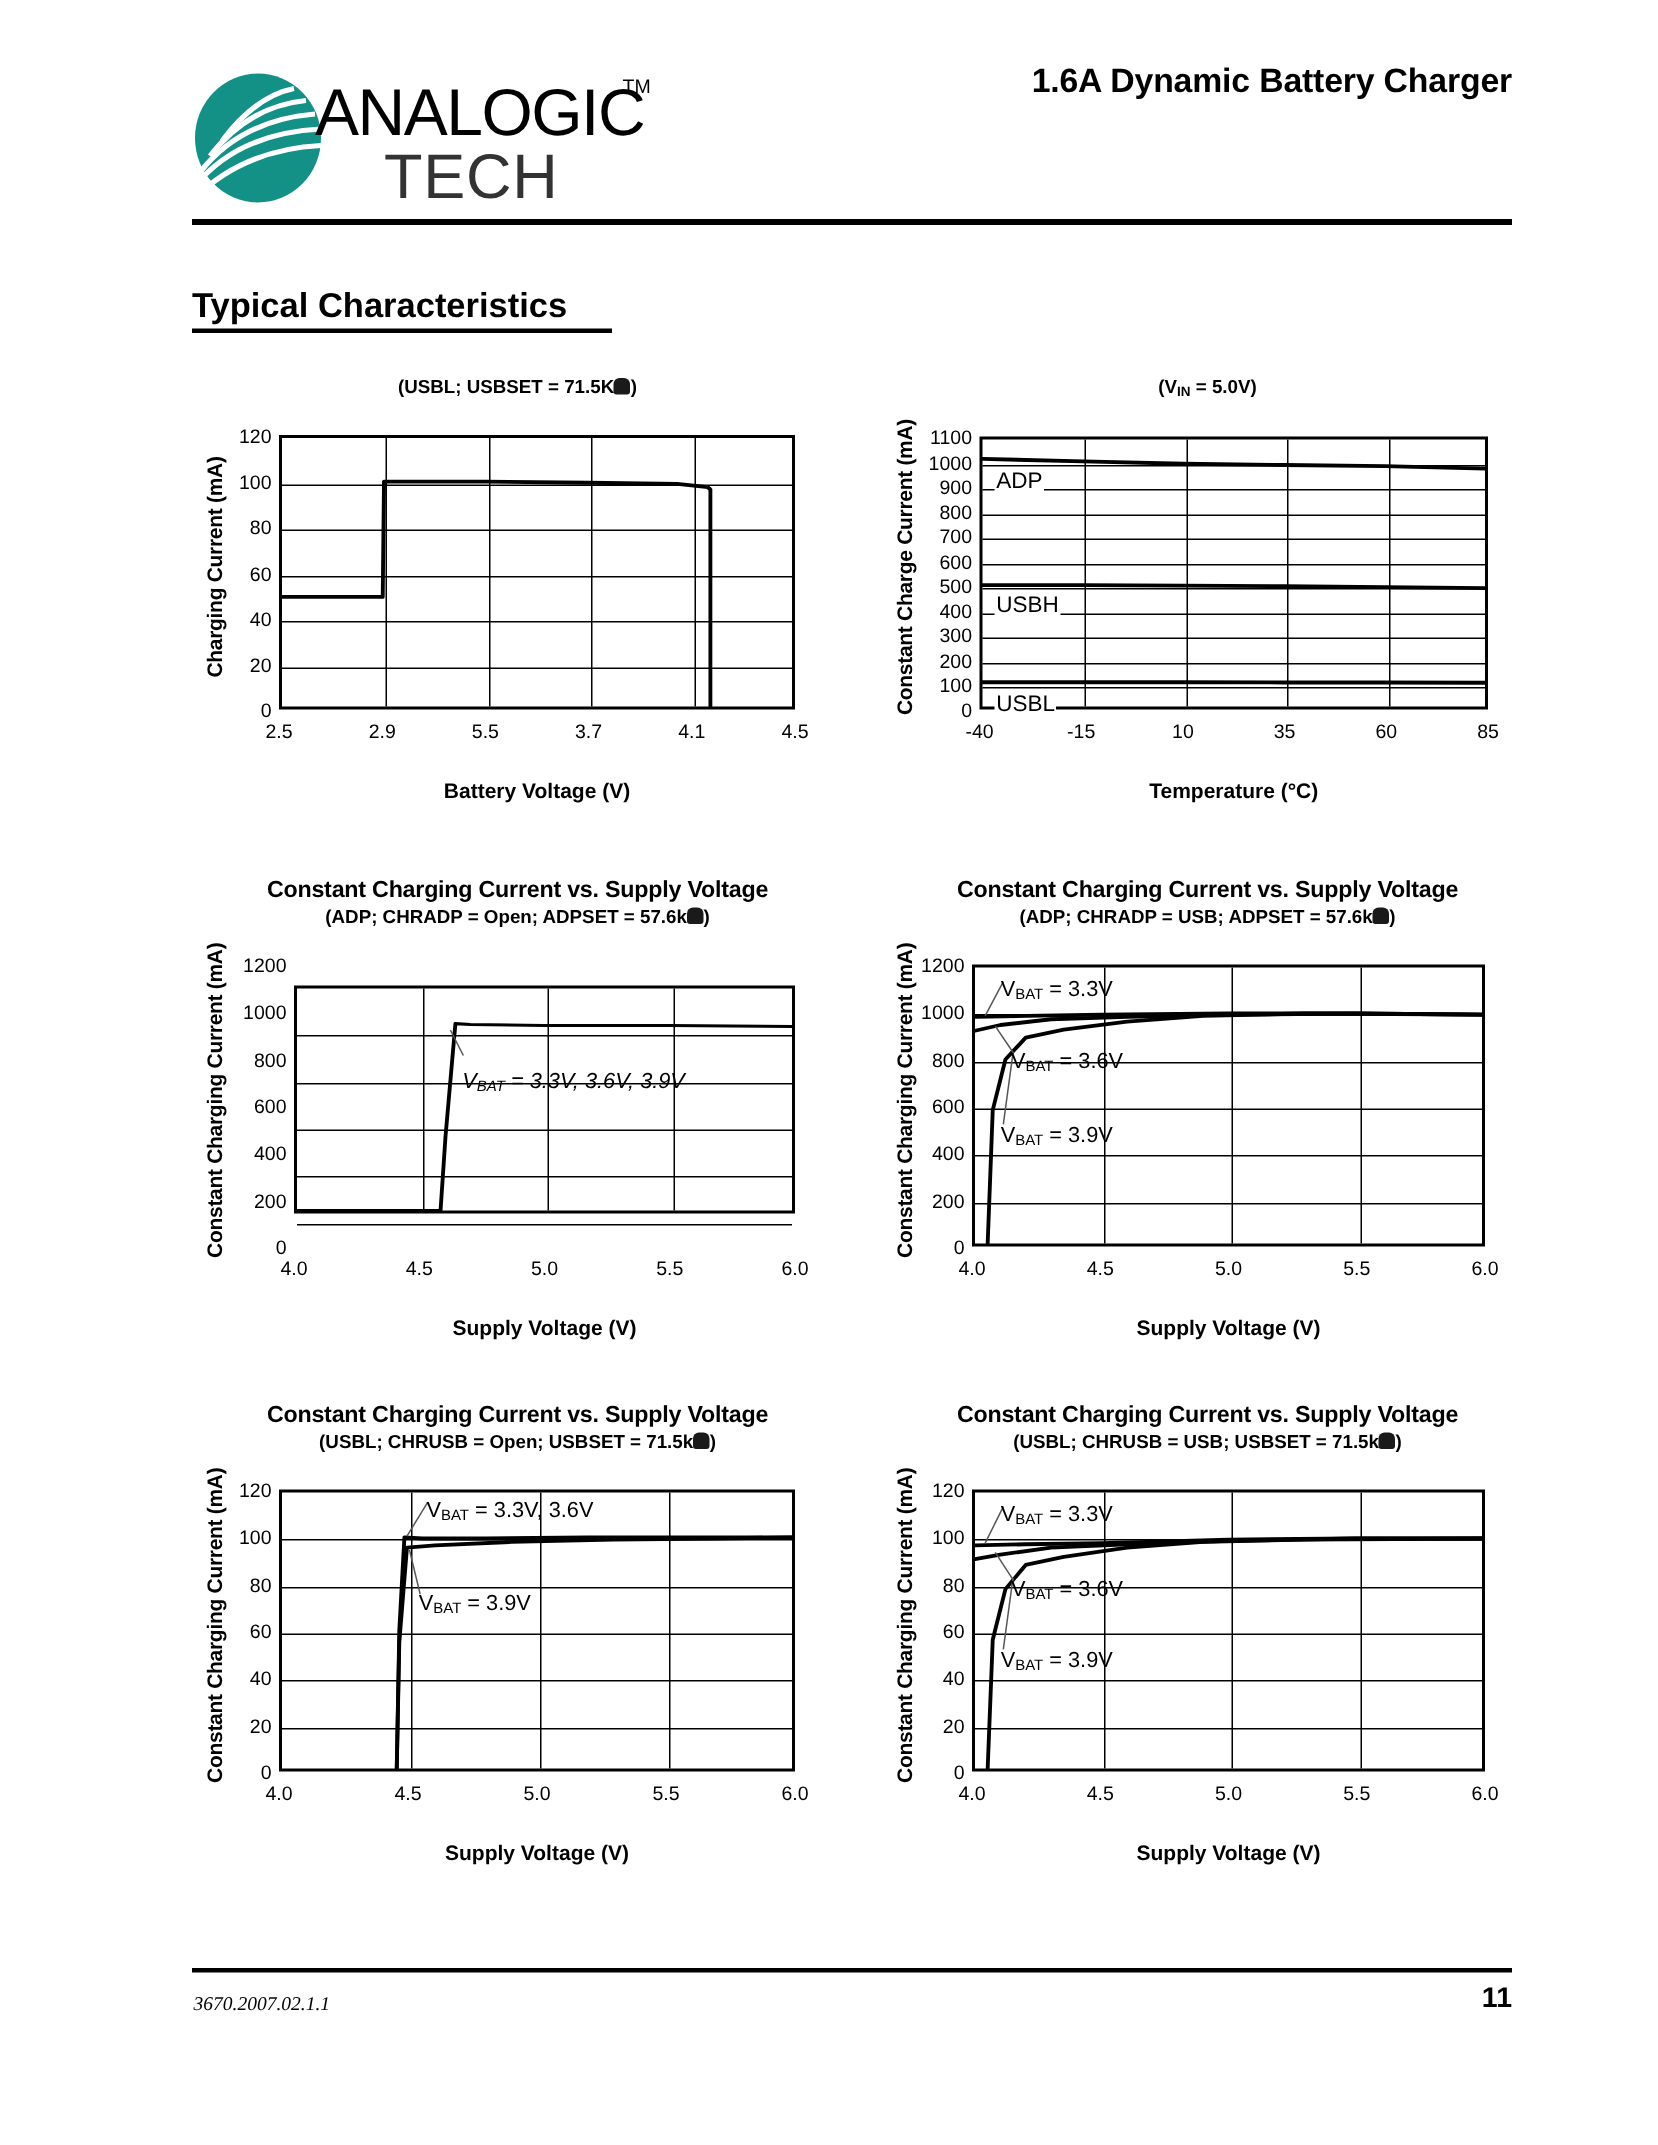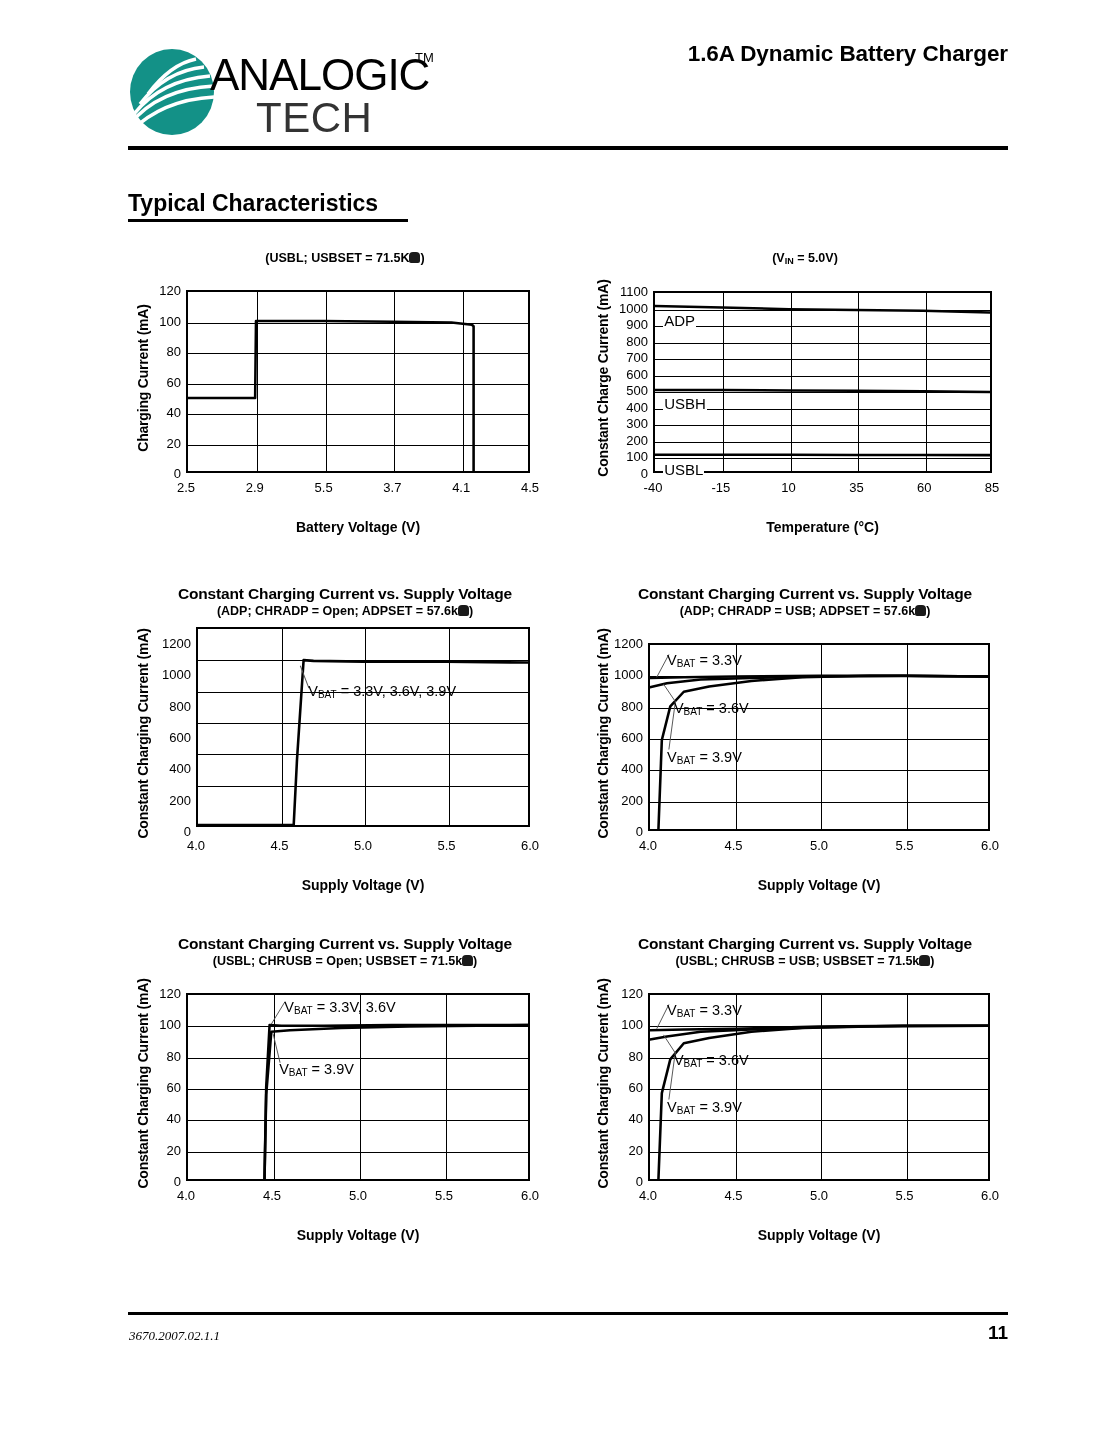--- a/index.html
+++ b/index.html
@@ -336,21 +336,21 @@
       <div class="xtick" style="left: 173.6px; top: 248px;">10</div>
       <div class="xtick" style="left: 241.4px; top: 248px;">35</div>
       <div class="xtick" style="left: 309.2px; top: 248px;">60</div>
       <div class="xtick" style="left: 377px; top: 248px;">85</div>
     </div>
     <div class="chart-block" style="left: 130px; top: 585px;">
       <div class="chart-title">Constant Charging Current vs. Supply Voltage</div>
       <div class="chart-subtitle">(ADP; CHRADP = Open; ADPSET = 57.6k<span class="ohm"></span>)</div>
       <div class="ylabel" style="left: 5px; top: 266px; width: 235px; text-align: center;">Constant Charging Current (mA)</div>
       <div class="xlabel" style="left: 66px; width: 334px; top: 292px;">Supply Voltage (V)</div>
-      <div class="plot" style="left: 66px; top: 42px; width: 334px; height: 200px;">
+      <div class="plot" style="left: 66px; top: 72px; width: 334px; height: 152px; font-style: italic;">
         <div class="gl h" style="top: 157px;"></div>
         <div class="gl h" style="top: 125px;"></div>
         <div class="gl h" style="top: 94px;"></div>
         <div class="gl h" style="top: 63px;"></div>
         <div class="gl h" style="top: 31px;"></div>
         <div class="gl v" style="left: 84px;"></div>
         <div class="gl v" style="left: 167px;"></div>
         <div class="gl v" style="left: 251px;"></div>
         <svg class="curve" viewBox="0 0 334 188" preserveAspectRatio="none">
           <polyline points="0.00,188.00 96.86,188.00 100.20,125.33 106.88,29.77 116.90,30.55 167.00,31.33 250.50,31.33 334.00,32.12" fill="none" stroke="#000" stroke-width="2.6" stroke-linejoin="round" stroke-linecap="round"></polyline>

